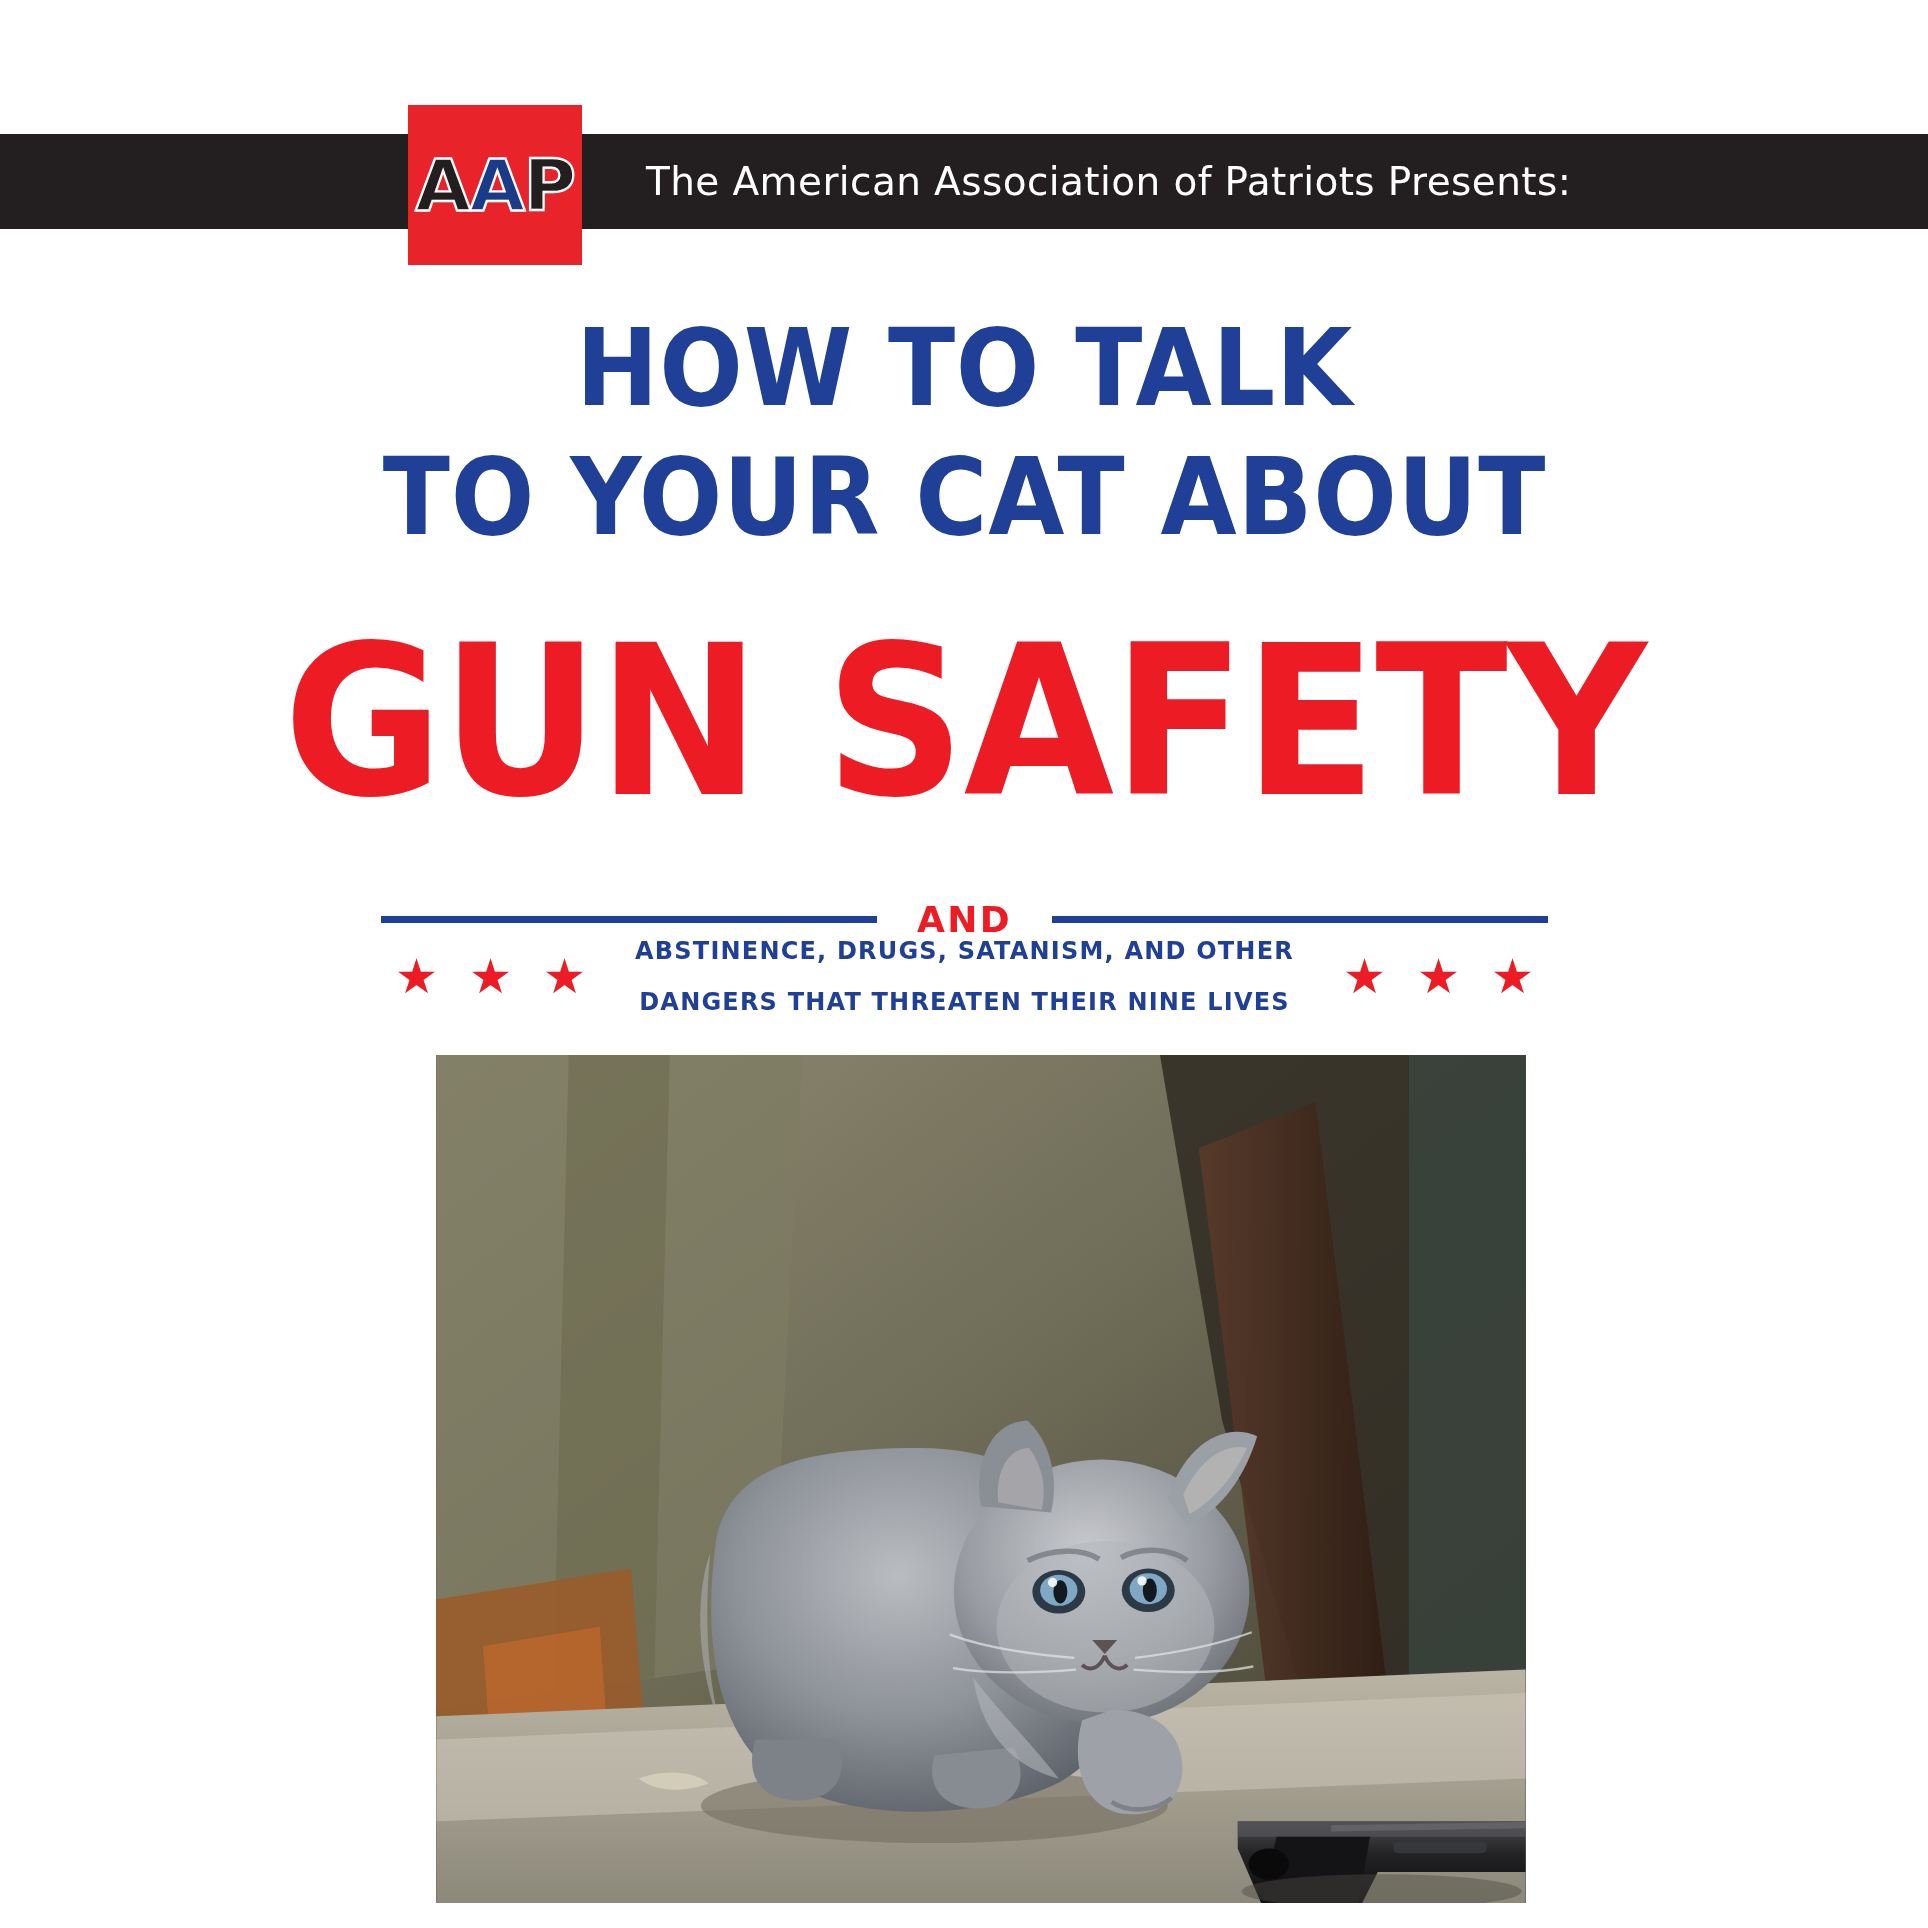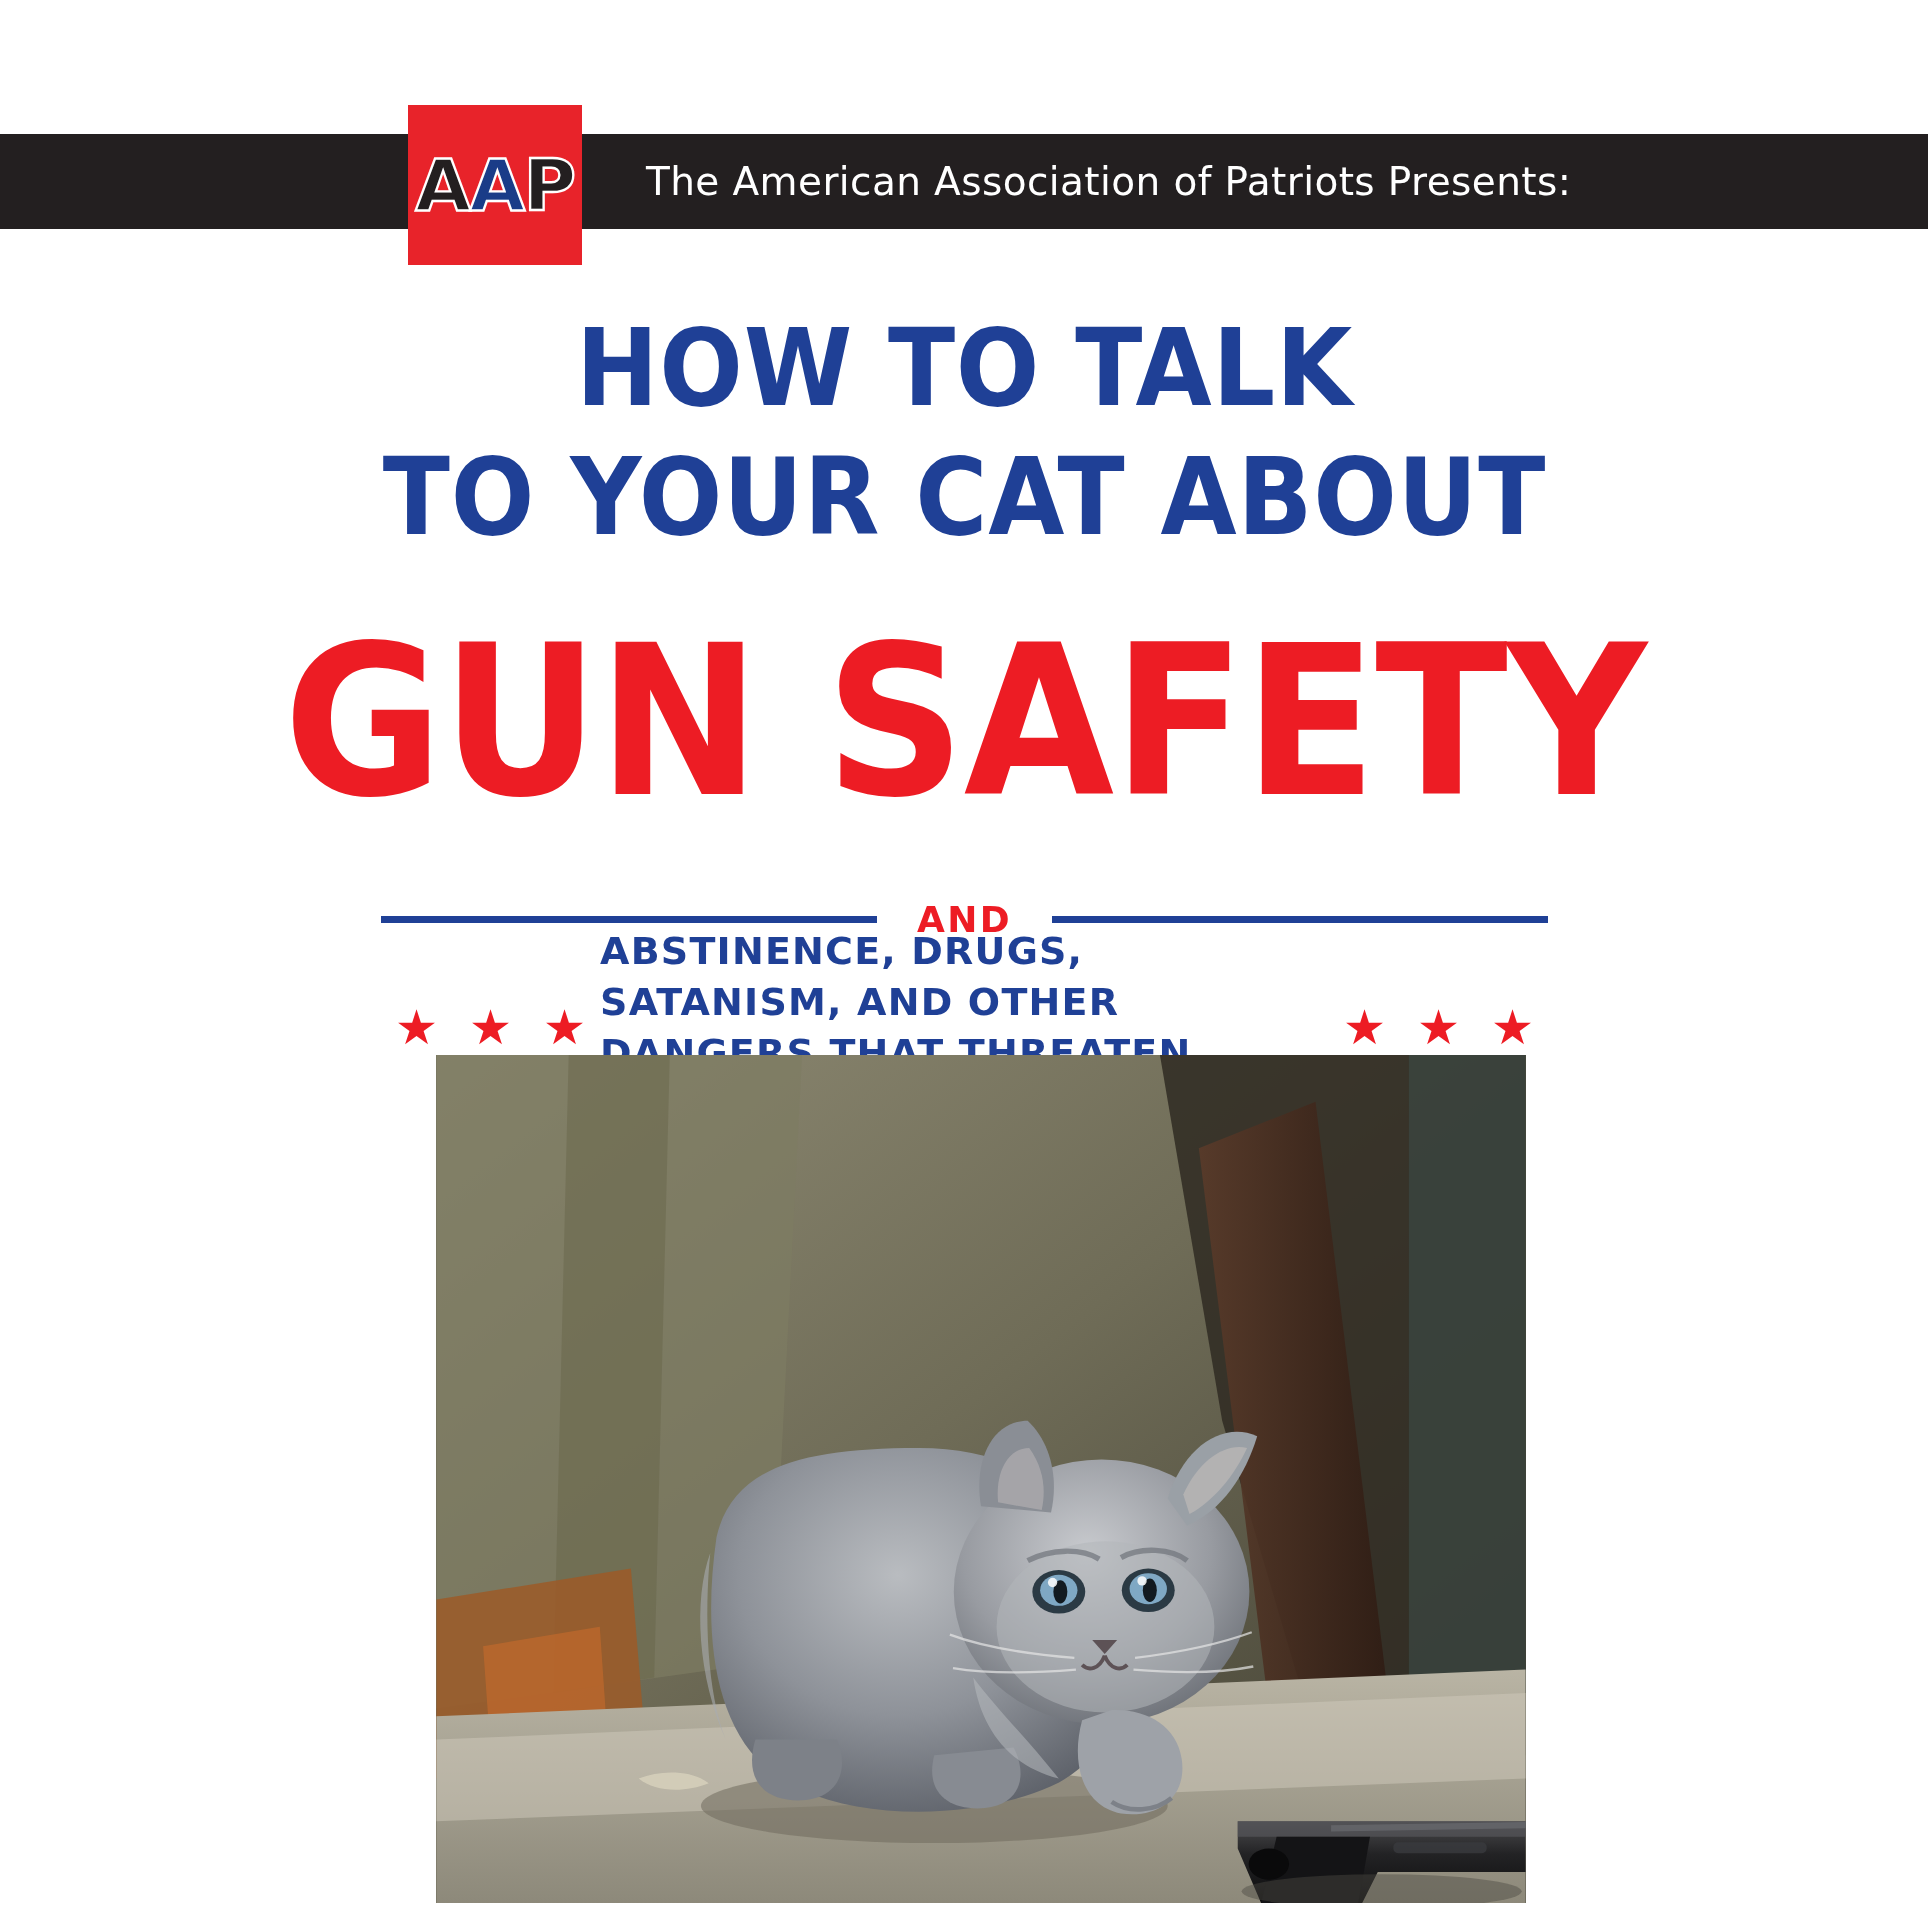--- a/index.html
+++ b/index.html
@@ -133,25 +133,25 @@
     flex: 0 0 auto;
     padding: 0 14px;
   }
   .star {
     color: #ed1c24;
     font-size: 48px;
     line-height: 48px;
   }
   .subtitle {
     flex: 1 1 auto;
-    text-align: left;
+    text-align: center;
     color: #1f4096;
     font-family: "DejaVu Sans", sans-serif;
     font-weight: bold;
-    font-size: 38px;
+    font-size: 24px;
     line-height: 51px;
     letter-spacing: 1.2px;
   }
 
   
   .photo {
     position: absolute;
     left: 436px;
     top: 1055px;
     width: 1090px;

